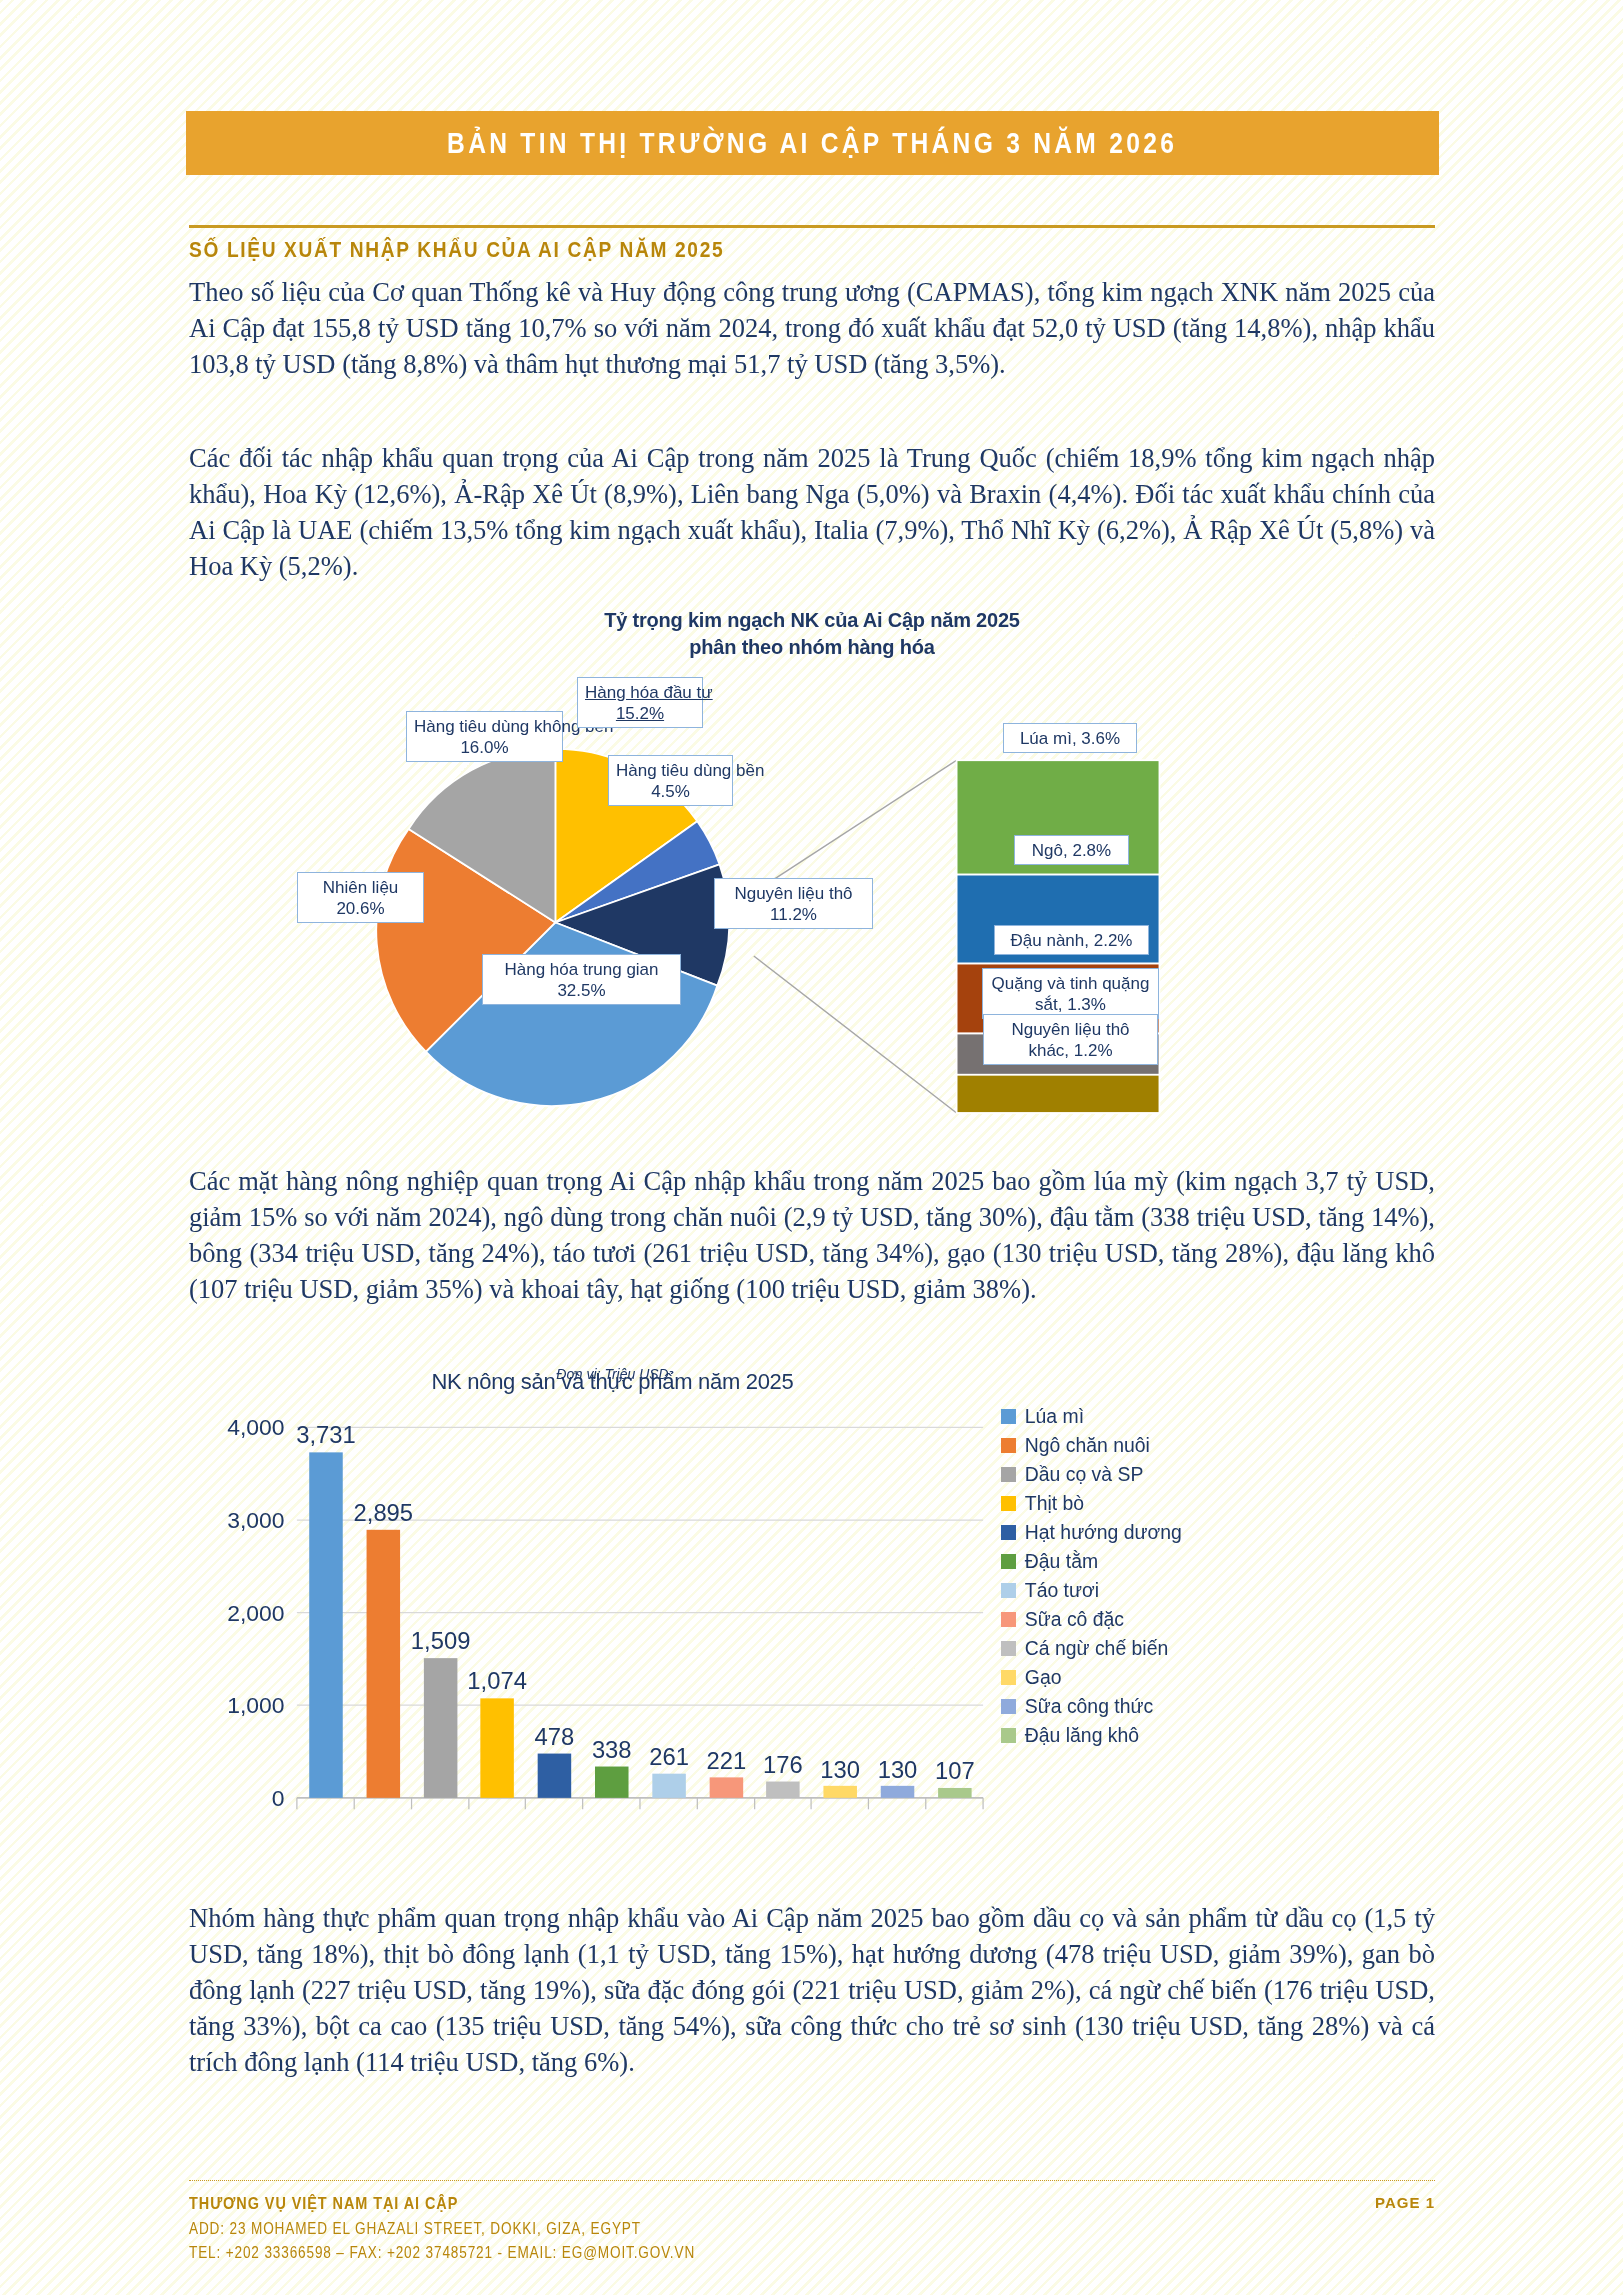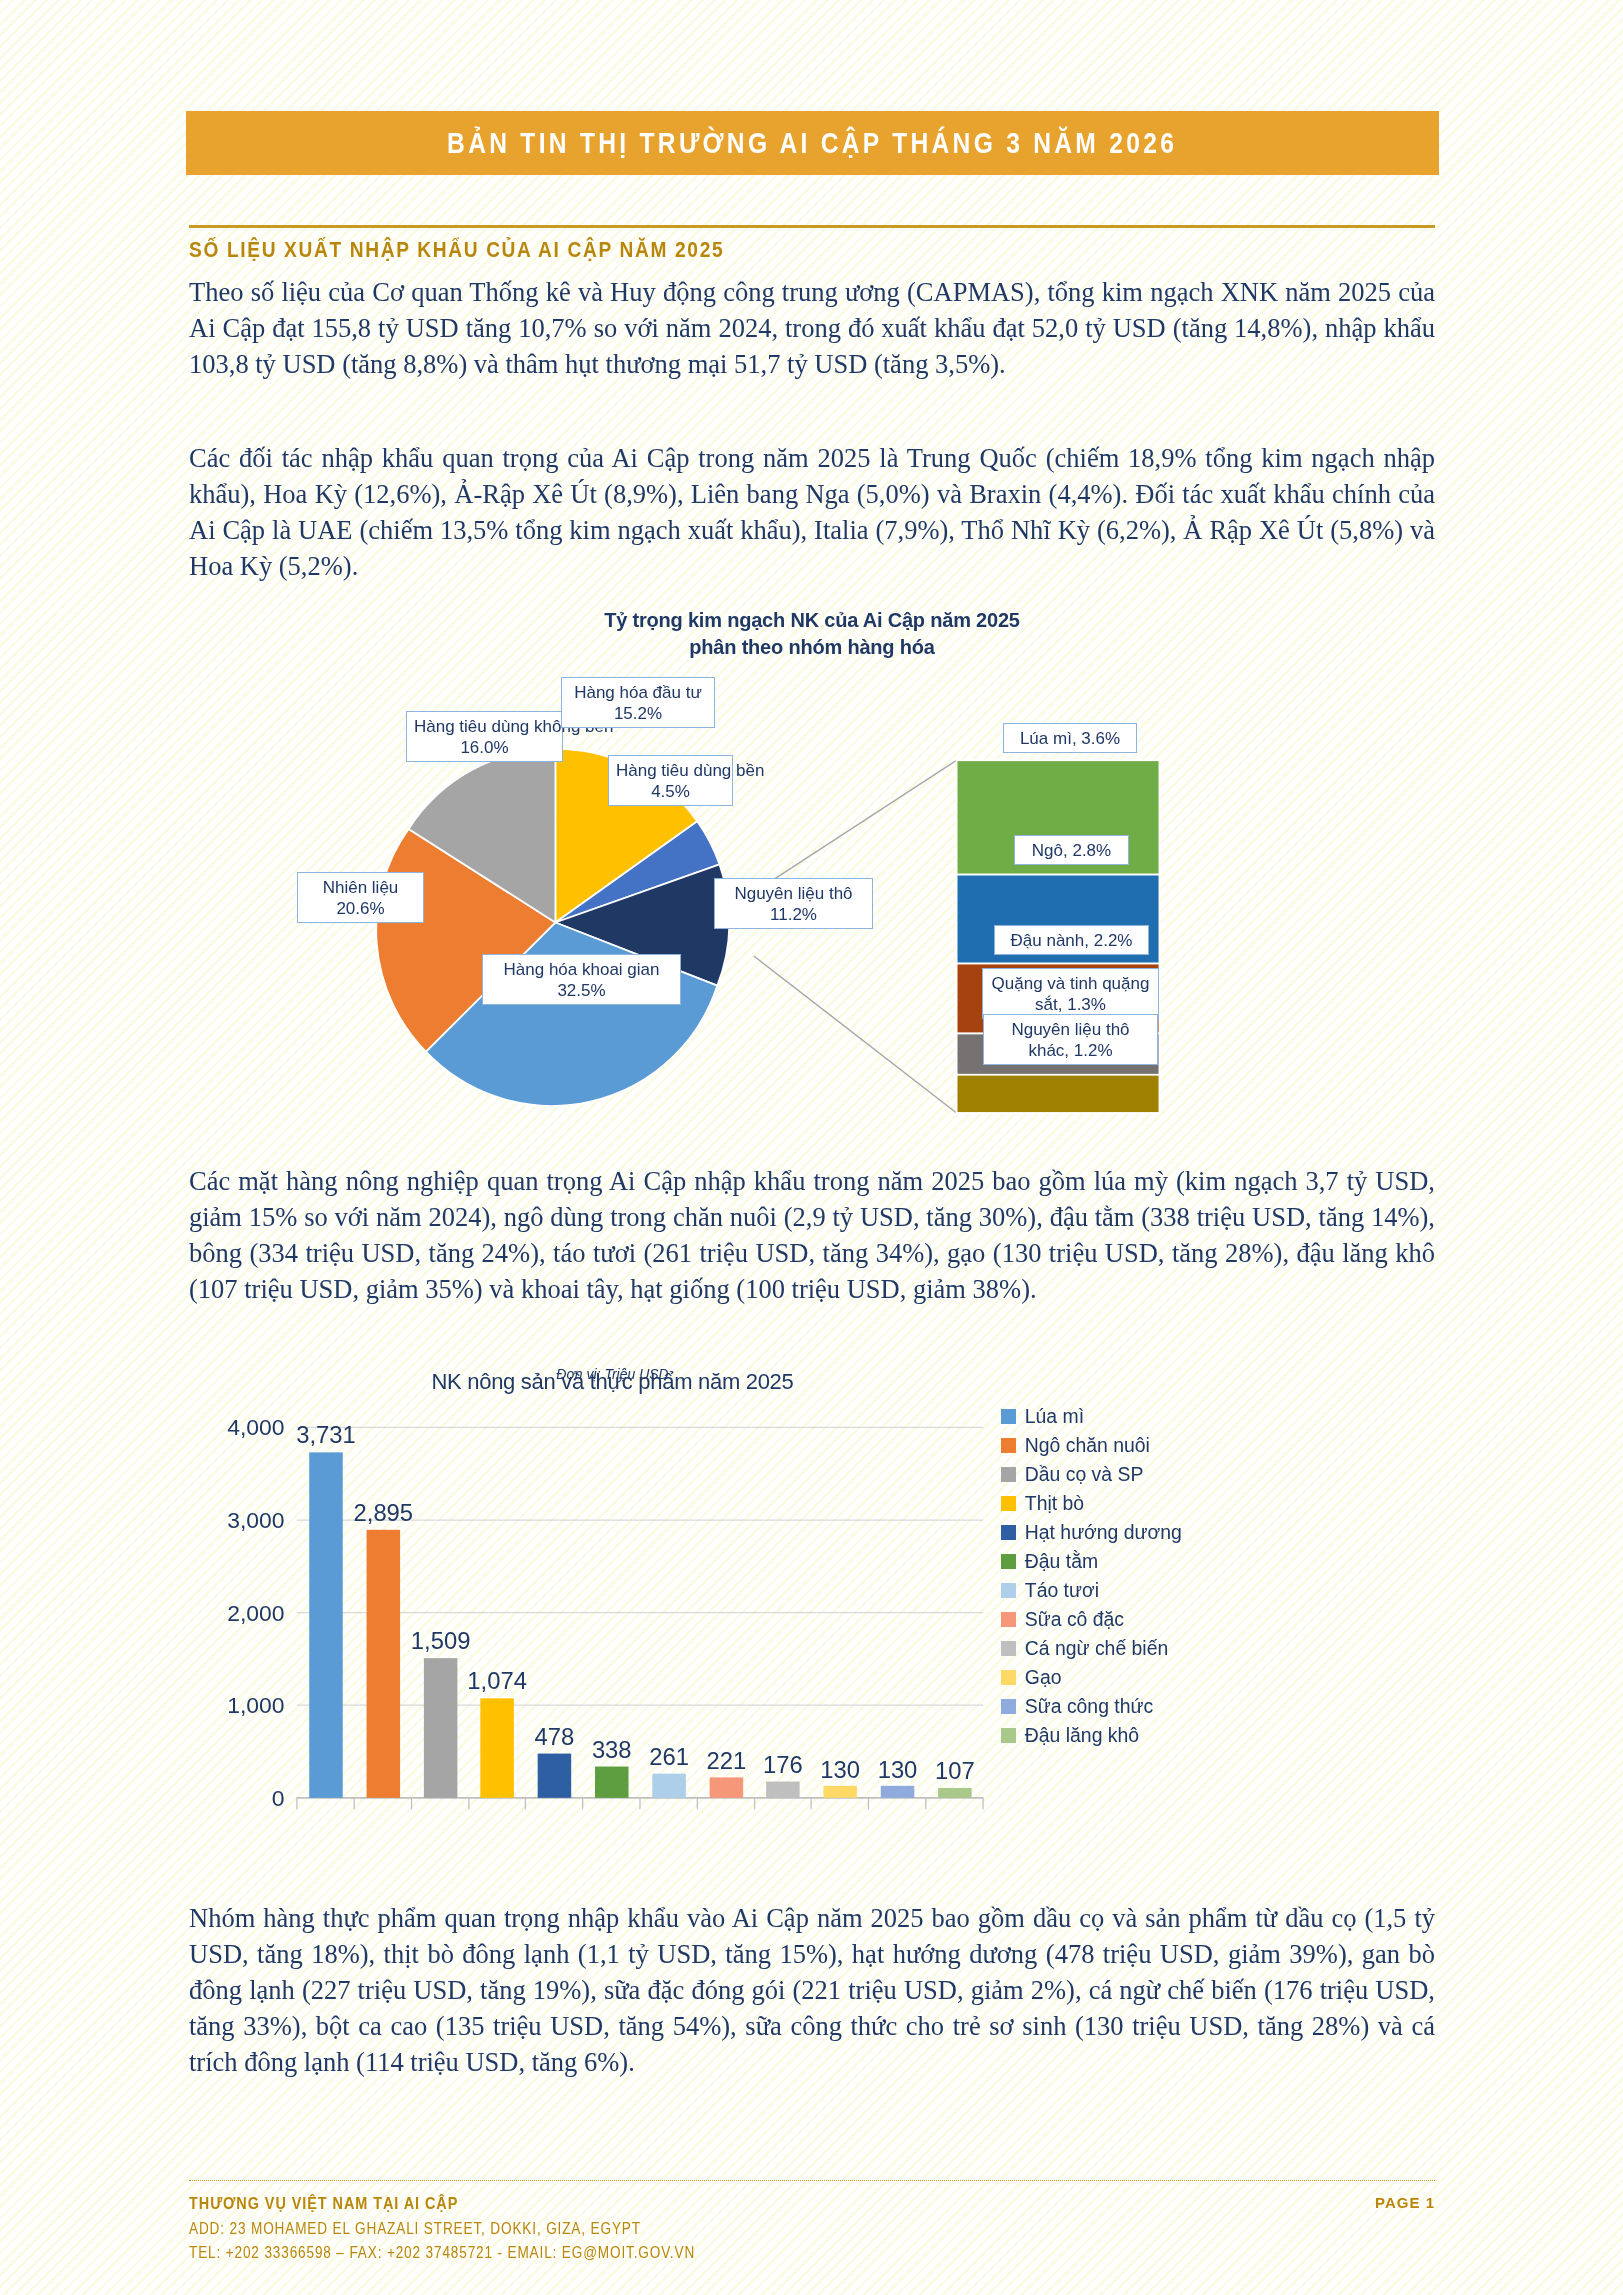--- a/index.html
+++ b/index.html
@@ -235,37 +235,37 @@
       <rect x="870" y="338.6" width="230" height="79.3" fill="#a5420d" stroke="#ffffff" stroke-width="2"></rect>
       <rect x="870" y="417.9" width="230" height="46.8" fill="#767171" stroke="#ffffff" stroke-width="2"></rect>
       <rect x="870" y="464.7" width="230" height="43.3" fill="#a08000" stroke="#ffffff" stroke-width="2"></rect>
     </svg>
 
     <div class="cl" style="left:217px; top:104px; width:157px;">
       <span>Hàng tiêu dùng không bền</span><br>
       <span>16.0%</span>
     </div>
 
-    <div class="cl" style="left:372px; top:70px; width:154px;">
+    <div class="cl" style="left:388px; top:70px; width:126px;text-decoration:underline;">
       <span>Hàng hóa đầu tư</span><br>
       <span>15.2%</span>
     </div>
 
     <div class="cl" style="left:419px; top:148px; width:125px;">
       <span>Hàng tiêu dùng bền</span><br>
       <span>4.5%</span>
     </div>
 
     <div class="cl" style="left:108px; top:265px; width:127px;">
       <span>Nhiên liệu</span><br>
       <span>20.6%</span>
     </div>
 
     <div class="cl" style="left:293px; top:347px; width:199px;">
-      <span>Hàng hóa khoai gian</span><br>
+      <span>Hàng hóa trung gian</span><br>
       <span>32.5%</span>
     </div>
 
     <div class="cl" style="left:525px; top:271px; width:159px;">
       <span>Nguyên liệu thô</span><br>
       <span>11.2%</span>
     </div>
 
     <div class="cl" style="left:814px; top:116px; width:134px;">Lúa mì, 3.6%</div>
     <div class="cl" style="left:825px; top:228px; width:115px;">Ngô, 2.8%</div>

